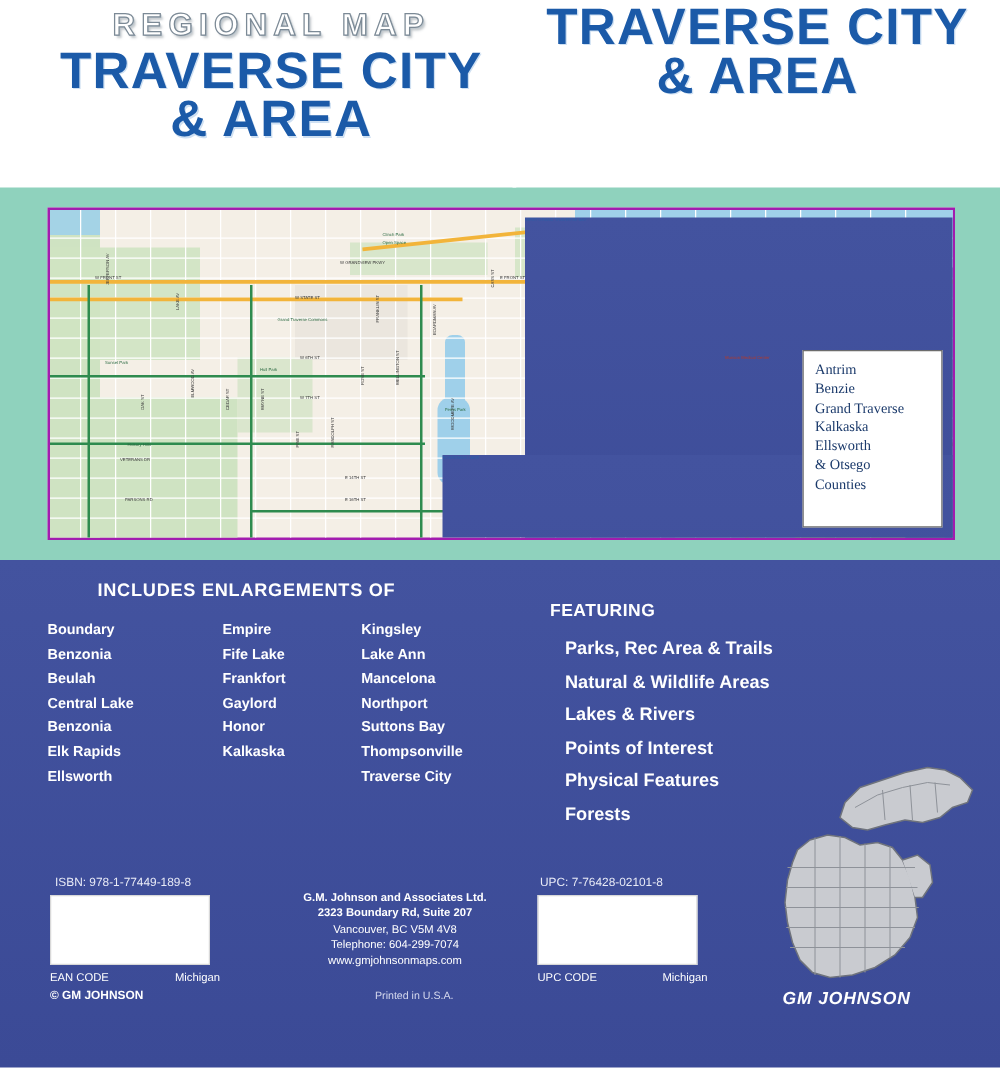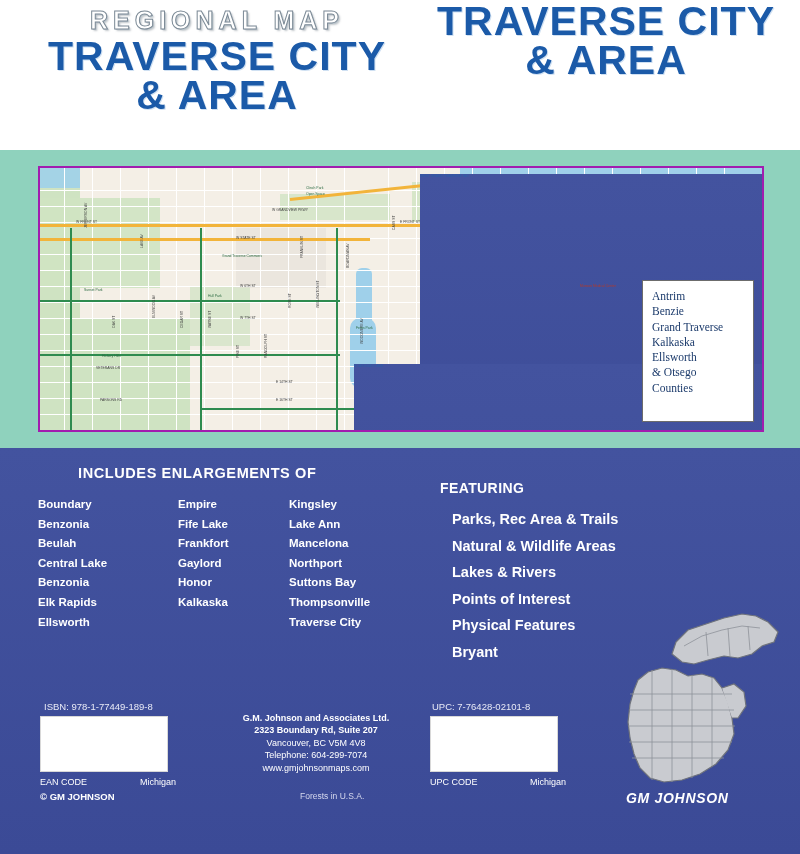--- a/index.html
+++ b/index.html
@@ -403,21 +403,21 @@
       <div>Traverse City</div>
     </div>
 
     <div class="feat-title">FEATURING</div>
     <div class="feat-list">
       <div>Parks, Rec Area &amp; Trails</div>
       <div>Natural &amp; Wildlife Areas</div>
       <div>Lakes &amp; Rivers</div>
       <div>Points of Interest</div>
       <div>Physical Features</div>
-      <div>Bryant</div>
+      <div>Forests</div>
     </div>
 
     <svg class="mich" viewBox="0 0 232 182">
 
       <path d="M120 36 L132 24 L150 18 L168 12 L186 8 L200 10 L212 16 L222 26 L218 36 L206 40
                L196 48 L182 52 L168 50 L152 54 L138 58 L126 56 L116 48 Z" fill="#c9cbd0" stroke="#6f737c" stroke-width="1.2"></path>
       <path d="M128 40 L146 30 L166 24 L186 20 L204 22" fill="none" stroke="#8e9299" stroke-width="0.8"></path>
       <path d="M150 26 L152 50" fill="none" stroke="#8e9299" stroke-width="0.8"></path>
       <path d="M172 22 L174 50" fill="none" stroke="#8e9299" stroke-width="0.8"></path>
       <path d="M192 20 L194 44" fill="none" stroke="#8e9299" stroke-width="0.8"></path>
@@ -459,18 +459,18 @@
     <div class="copyright">© GM JOHNSON</div>
 
     <div class="company">
       <div class="bold">G.M. Johnson and Associates Ltd.</div>
       <div class="bold">2323 Boundary Rd, Suite 207</div>
       <div>Vancouver, BC V5M 4V8</div>
       <div>Telephone: 604-299-7074</div>
       <div>www.gmjohnsonmaps.com</div>
     </div>
 
-    <div class="printed">Forests in U.S.A.</div>
+    <div class="printed">Printed in U.S.A.</div>
     <div class="gm-brand">GM JOHNSON</div>
   </div>
 
   <div class="hdr-divider"></div>
 </div>
 
 </body></html>

